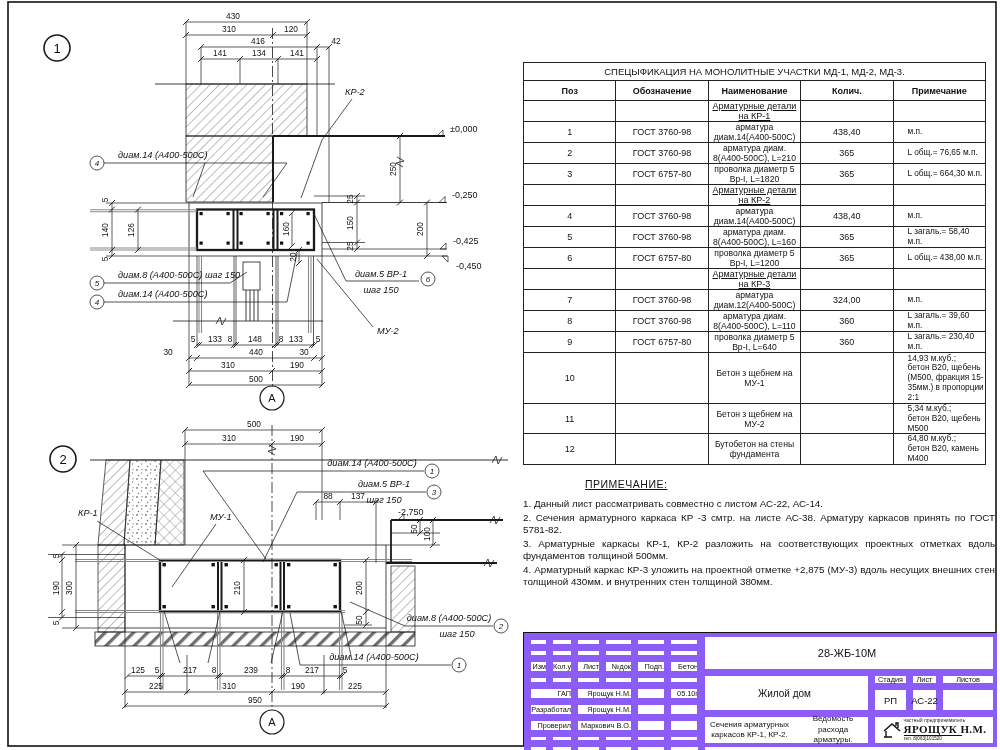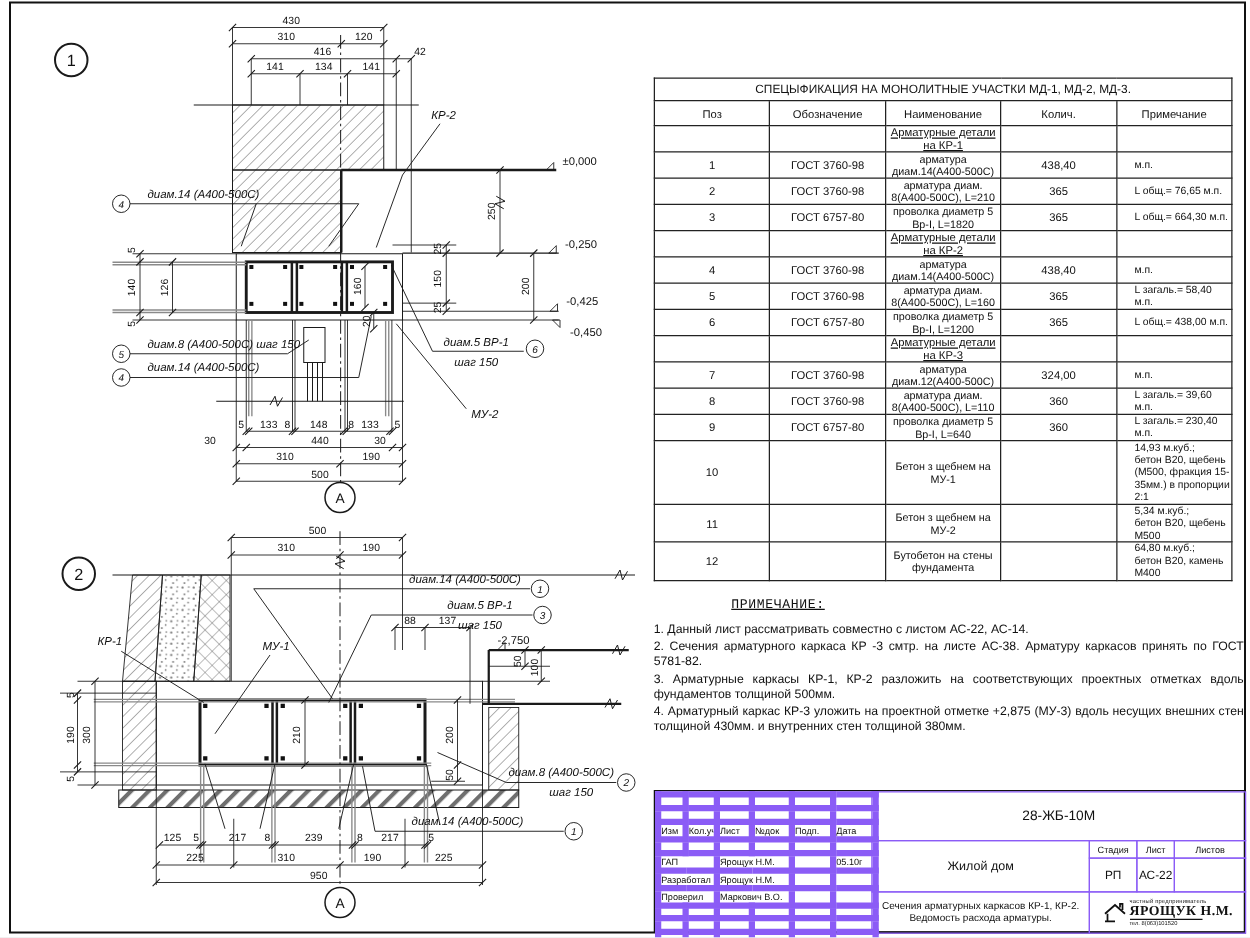--- a/index.html
+++ b/index.html
@@ -13,49 +13,49 @@
   .mkrtx{font-size:8px;font-style:italic;text-anchor:middle;}
   .axtx{font-size:11px;text-anchor:middle;}
   .numtx{font-size:13px;text-anchor:middle;}
   .elevtx{font-size:9px;}
 
   
   #spec{position:absolute;left:523px;top:62px;width:463px;border-collapse:collapse;table-layout:fixed;}
   #spec td,#spec th{border:1px solid #222;font-weight:normal;font-size:9px;text-align:center;
         vertical-align:middle;padding:0 1px;overflow:hidden;}
   #spec .title-row td{font-size:9.5px;height:17px;}
-  #spec .head-row td{height:19px;}
+  #spec .head-row td{height:19px;font-weight:bold;}
   #spec td.sec{text-decoration:underline;height:16px;}
   tr.item>td{height:17px;}
   tr.r10>td{height:50px;}
   tr.r11>td{height:22px;}
   tr.r12>td{height:20px;}
   #spec td.note-cell{font-size:8.3px;text-align:left;padding-left:14px;white-space:pre-line;line-height:1.18;}
   #spec td.name-cell{font-size:8.6px;margin-left:15px;}
 
   
   #notes{position:absolute;left:523px;top:478px;width:472px;}
-  #notes-title{font-size:10.5px;text-decoration:underline;margin:0 2px 8px 62px;letter-spacing:.5px;font-family:Liberation Mono, monospace;}
+  #notes-title{font-size:10.5px;text-decoration:underline;margin:0 2px 8px 62px;letter-spacing:.5px;}
   #notes-list p{font-size:9.8px;line-height:1.28;margin:1px 0;text-align:justify;}
 
   
   #titleblock{position:absolute;left:523px;top:632px;width:473px;height:114px;box-sizing:border-box;
               border:1.6px solid #111;}
   #tb-left{position:absolute;left:0;top:0;width:174px;height:114px;border-collapse:collapse;table-layout:fixed;}
-  #tb-left td{border:5px solid #8b5cf6;font-size:7.3px;text-align:left;vertical-align:middle;padding:0;overflow:hidden;white-space:nowrap;}
-  .cell{position:absolute;box-sizing:border-box;border:1px solid #8b5cf6;display:flex;align-items:center;justify-content:center;text-align:center;}
+  #tb-left td{border:7px solid #8b5cf6;font-size:7.3px;text-align:right;vertical-align:middle;padding:0;overflow:hidden;white-space:nowrap;}
+  .cell{position:absolute;box-sizing:border-box;border:4px solid #8b5cf6;display:flex;align-items:center;justify-content:center;text-align:center;}
   #tb-doc{left:173px;top:0;width:300px;height:40px;font-size:11px;}
   #tb-proj{left:173px;top:39px;width:175px;height:42px;font-size:10px;}
   #tb-stage-h1{left:347px;top:39px;width:39px;height:15px;font-size:7.3px;}
   #tb-stage-h2{left:385px;top:39px;width:31px;height:15px;font-size:7.3px;}
   #tb-stage-h3{left:415px;top:39px;width:58px;height:15px;font-size:7.3px;}
   #tb-stage-v1{left:347px;top:53px;width:39px;height:28px;font-size:9.5px;}
   #tb-stage-v2{left:385px;top:53px;width:31px;height:28px;font-size:9.5px;}
   #tb-stage-v3{left:415px;top:53px;width:58px;height:28px;font-size:9.5px;}
-  #tb-title{left:173px;top:80px;width:175px;height:34px;font-size:8px;line-height:1.3;flex-direction:column;}
+  #tb-title{left:173px;top:80px;width:175px;height:34px;font-size:8px;line-height:1.3;flex-direction:row;}
   #tb-logo{left:347px;top:80px;width:126px;height:34px;flex-direction:row;gap:2px;}
   .logo-text{text-align:left;line-height:1;}
   .logo-tag{font-size:4.6px;letter-spacing:.2px;}
   .logo-name{font-family:"Liberation Serif",serif;font-weight:bold;font-size:11px;letter-spacing:.4px;}
   .logo-phone{font-size:4.6px;border-top:1px solid #111;padding-top:1px;width:70%;}
 </style>
 </head>
 <body>
 
 <div id="page">
@@ -665,21 +665,21 @@
             <td></td>
             <td></td>
             <td></td>
           </tr>
     <tr style="height:12px">
       <td>Изм</td>
       <td>Кол.уч.</td>
       <td>Лист</td>
       <td>№док</td>
       <td>Подп.</td>
-      <td>Дата</td>
+      <td>Бетон</td>
     </tr>
     <tr style="height:11px">
             <td></td>
             <td></td>
             <td></td>
             <td></td>
             <td></td>
             <td></td>
           </tr>
     <tr style="height:12px">

